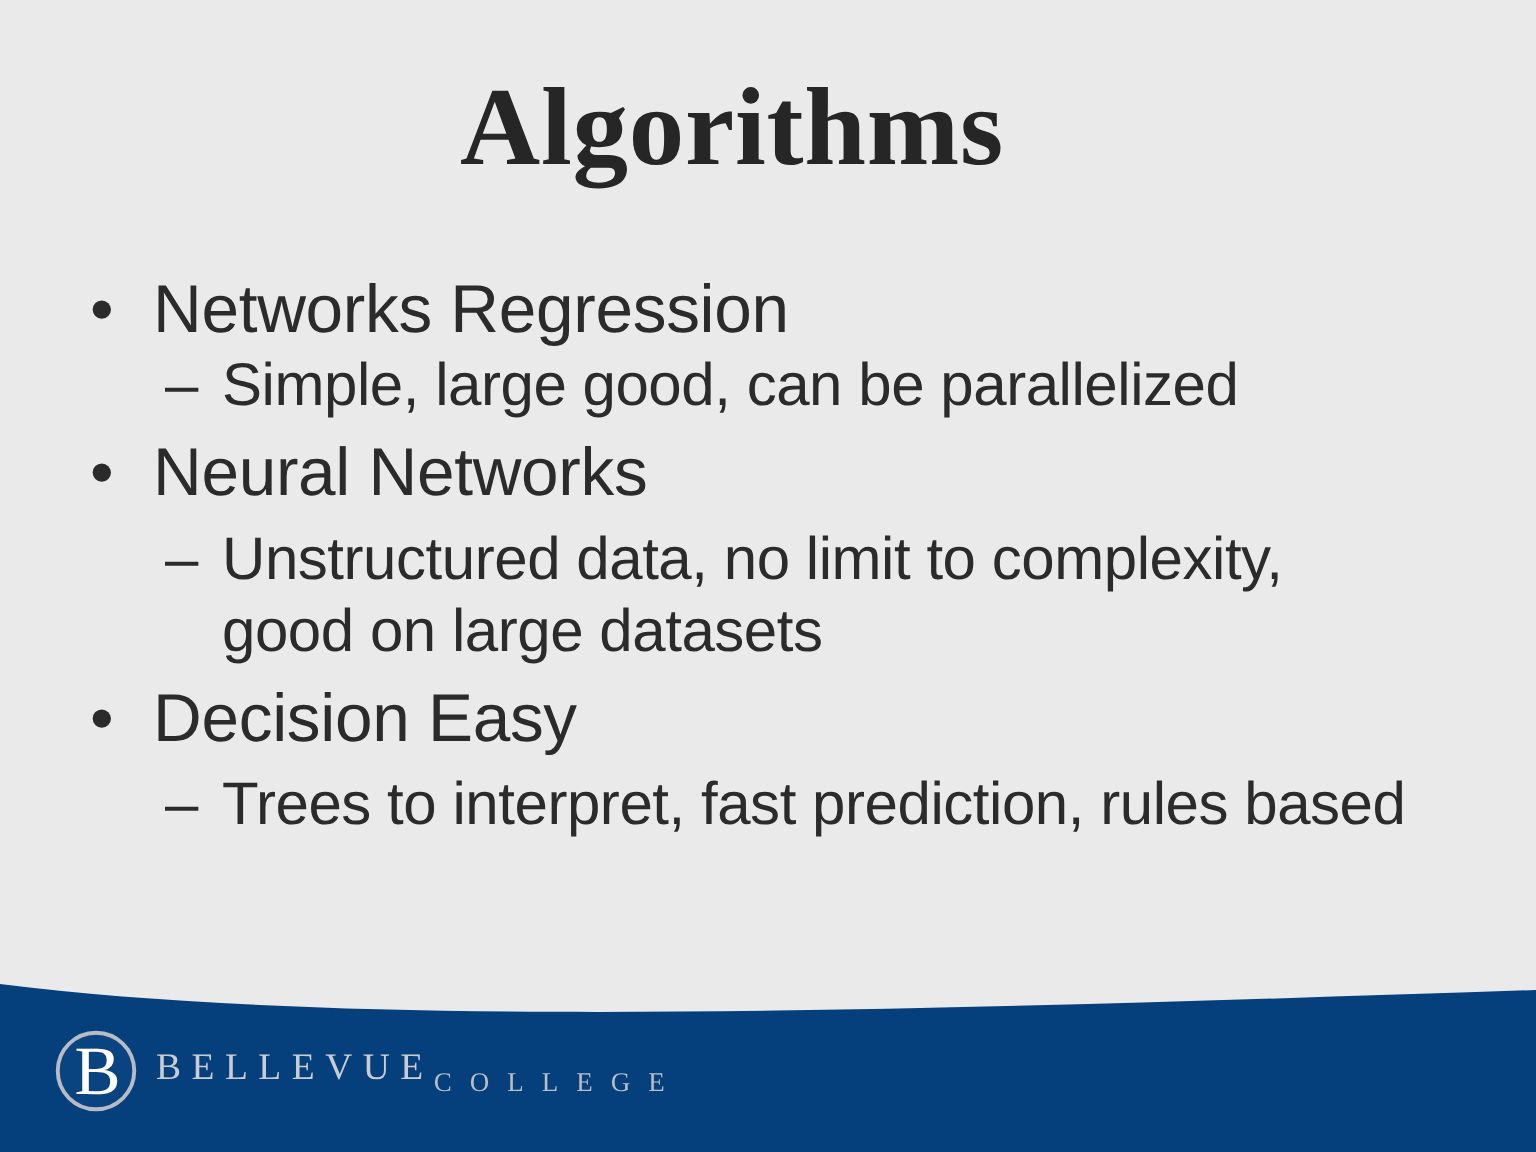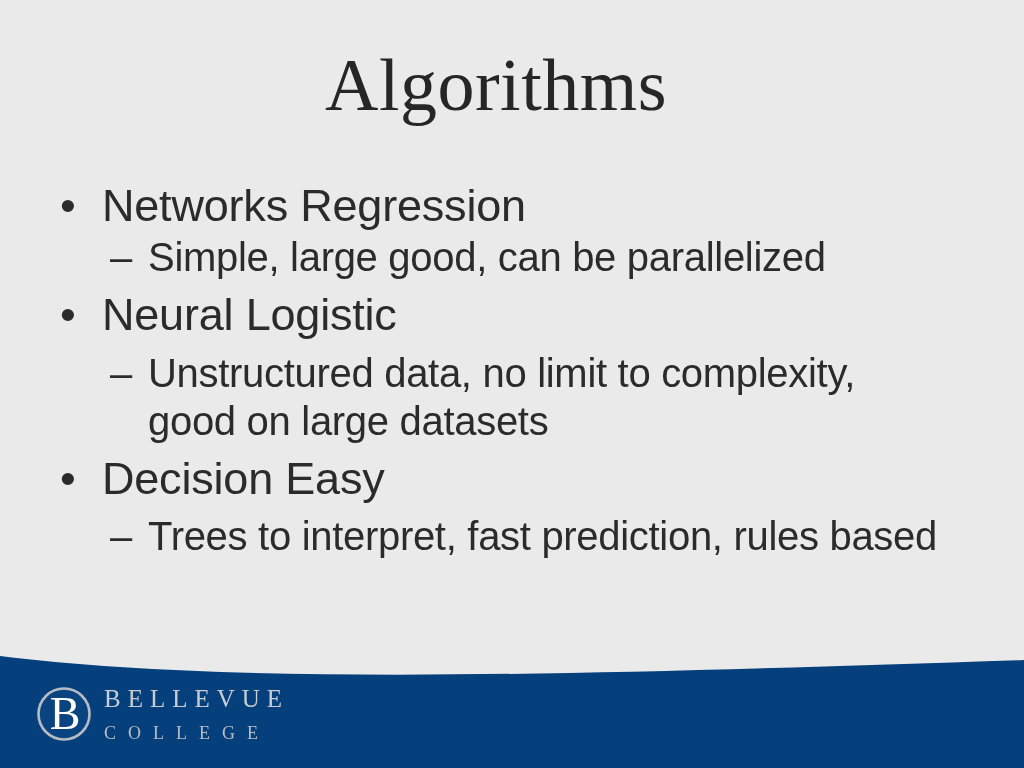--- a/index.html
+++ b/index.html
@@ -27,24 +27,23 @@
   
   #slide-title {
     position: absolute;
     left: 0;
     top: 48px;
     width: 976px;
     text-align: center;
     font-family: "Liberation Serif", "DejaVu Serif", serif;
     font-size: 74px;
     line-height: 1.0;
-    font-weight: 400;
+    font-weight: 700;
     color: #262626;
     letter-spacing: 0.5px;
-    margin-left: 8px;
   }
 
   
   #body-list {
     position: absolute;
     left: 52px;
     top: 180px;
     width: 920px;
   }
 
@@ -124,21 +123,21 @@
   }
   #logo-emblem svg {
     display: block;
     width: 60px;
     height: 60px;
   }
 
   #logo-wordmark {
     margin-left: 10px;
     display: flex;
-    flex-direction: column;
+    flex-direction: row;
     justify-content: center;
     font-family: "Liberation Serif", "DejaVu Serif", serif;
   }
   #logo-name-primary {
     font-size: 25px;
     line-height: 1.0;
     letter-spacing: 7px;
     color: #c9ccd2;
     white-space: nowrap;
   }
@@ -167,21 +166,21 @@
 
     <div class="bullet-l2">
       <span class="marker">–</span>
       <span>Simple, large good, can be parallelized</span>
     </div>
 
     <div class="gap-sm"></div>
 
     <div class="bullet-l1">
       <span class="marker">•</span>
-      <span>Neural Logistic</span>
+      <span>Neural Networks</span>
     </div>
 
     <div class="gap-sm"></div>
 
     <div class="bullet-l2">
       <span class="marker">–</span>
       <span>Unstructured data, no limit to complexity, good on large datasets</span>
     </div>
 
     <div class="gap-sm"></div>

